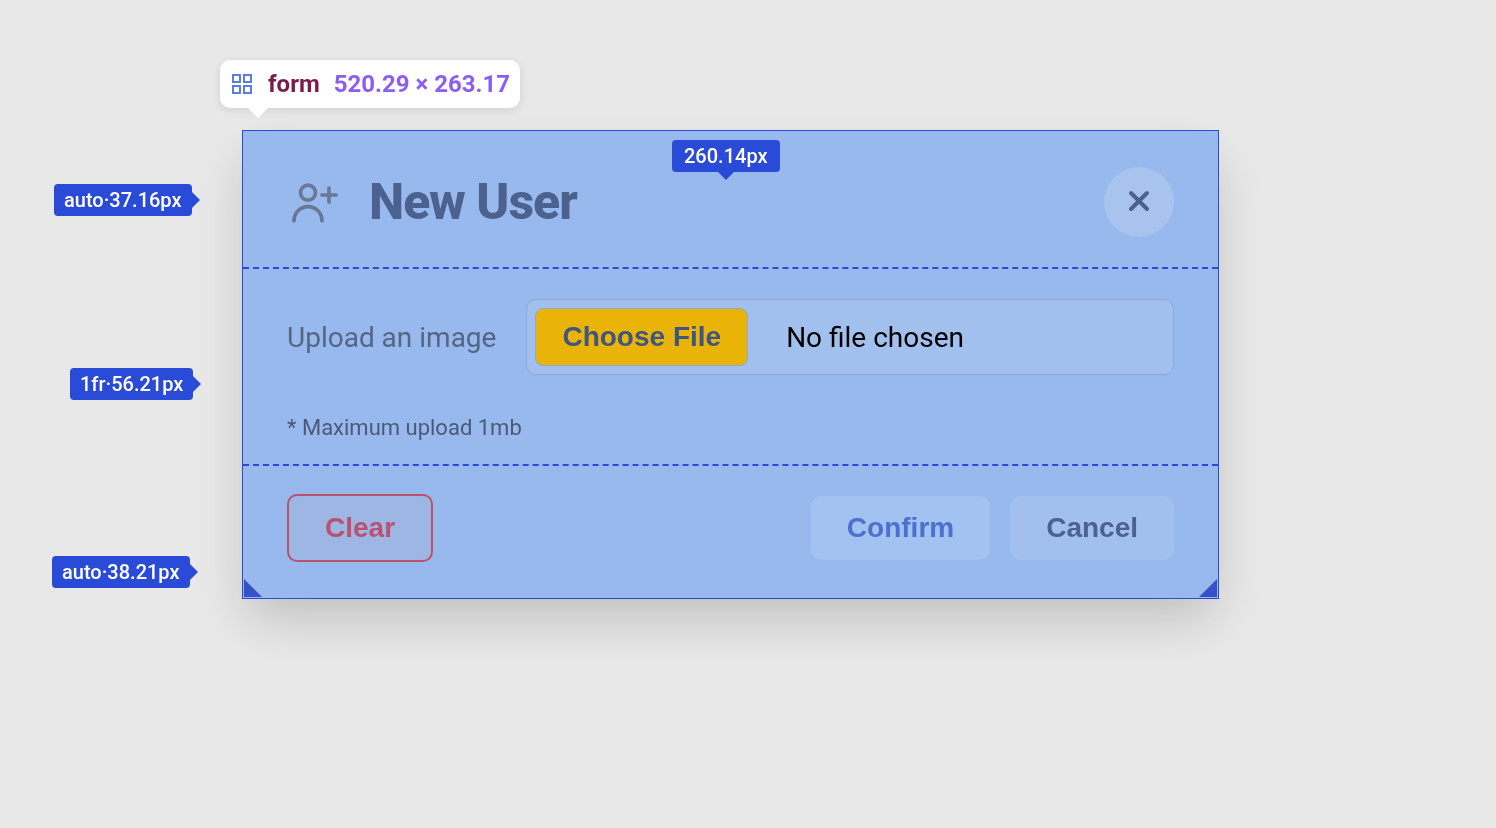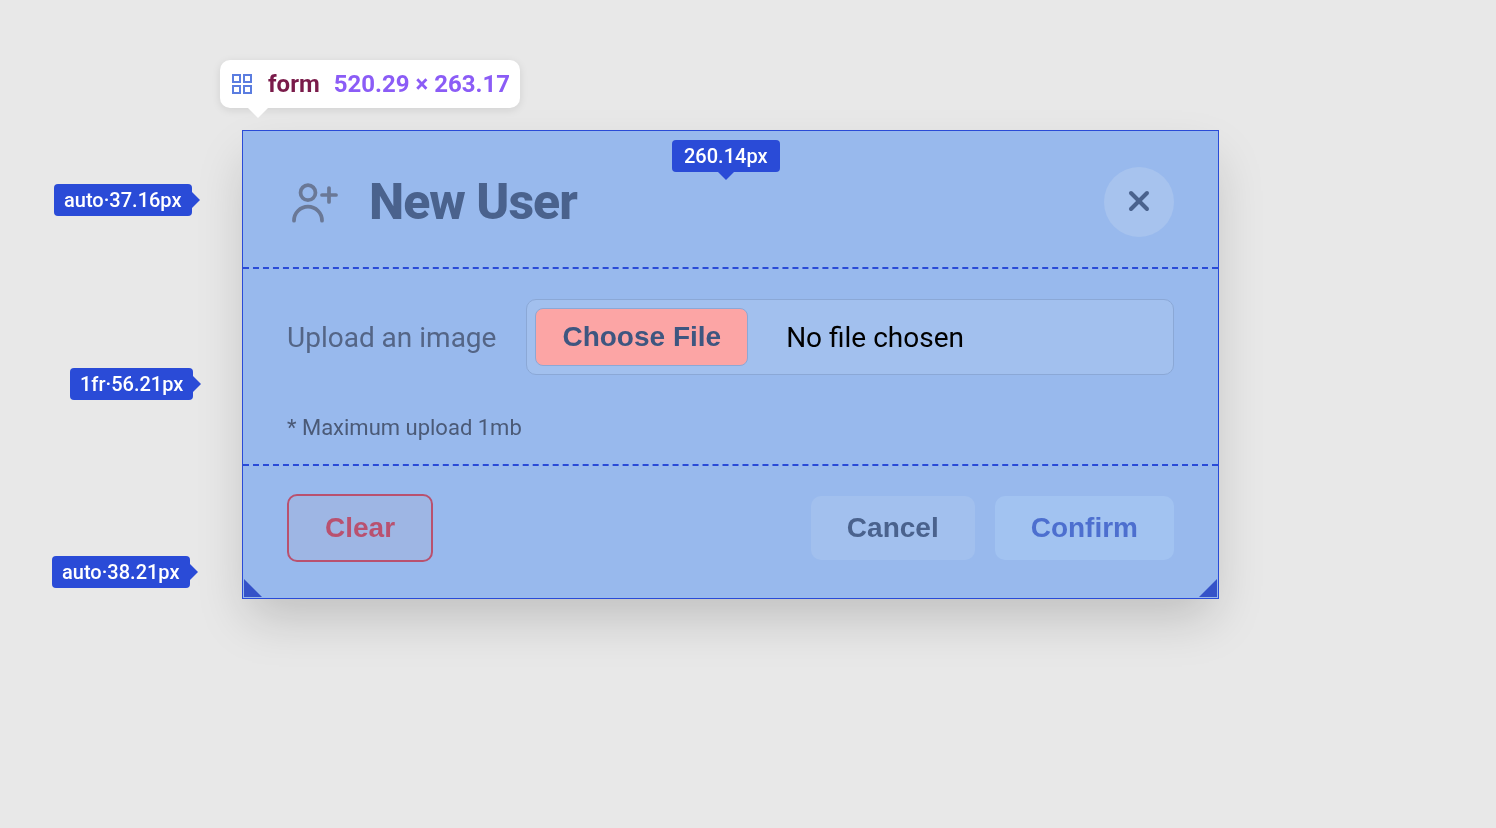--- a/index.html
+++ b/index.html
@@ -181,21 +181,21 @@
       flex: 1;
       display: flex;
       align-items: center;
       background: #a2c0ee;
       border: 1px solid #8ba8d6;
       border-radius: 10px;
       height: 76px;
       overflow: hidden;
     }
     .choose-file {
-      background: #fca5a5;
+      background: #eab308;
       border: 1px solid #8ba8d6;
       border-radius: 8px;
       margin: 8px;
       padding: 12px 26px;
       font-size: 28px;
       font-weight: 700;
       color: #3e5680;
       cursor: pointer;
     }
     .file-status {
@@ -318,20 +318,20 @@
       </div>
     </div>
     <div class="hint">* Maximum upload 1mb</div>
   </div>
 
   <hr class="dashed-divider">
 
   <div class="footer">
     <button type="button" class="btn btn-clear">Clear</button>
     <div class="footer-right">
+      <button type="button" class="btn btn-confirm">Confirm</button>
       <button type="button" class="btn btn-cancel">Cancel</button>
-      <button type="button" class="btn btn-confirm">Confirm</button>
     </div>
   </div>
 
   <span class="corner corner-bl"></span>
   <span class="corner corner-br"></span>
 </form>
 
 </body></html>

